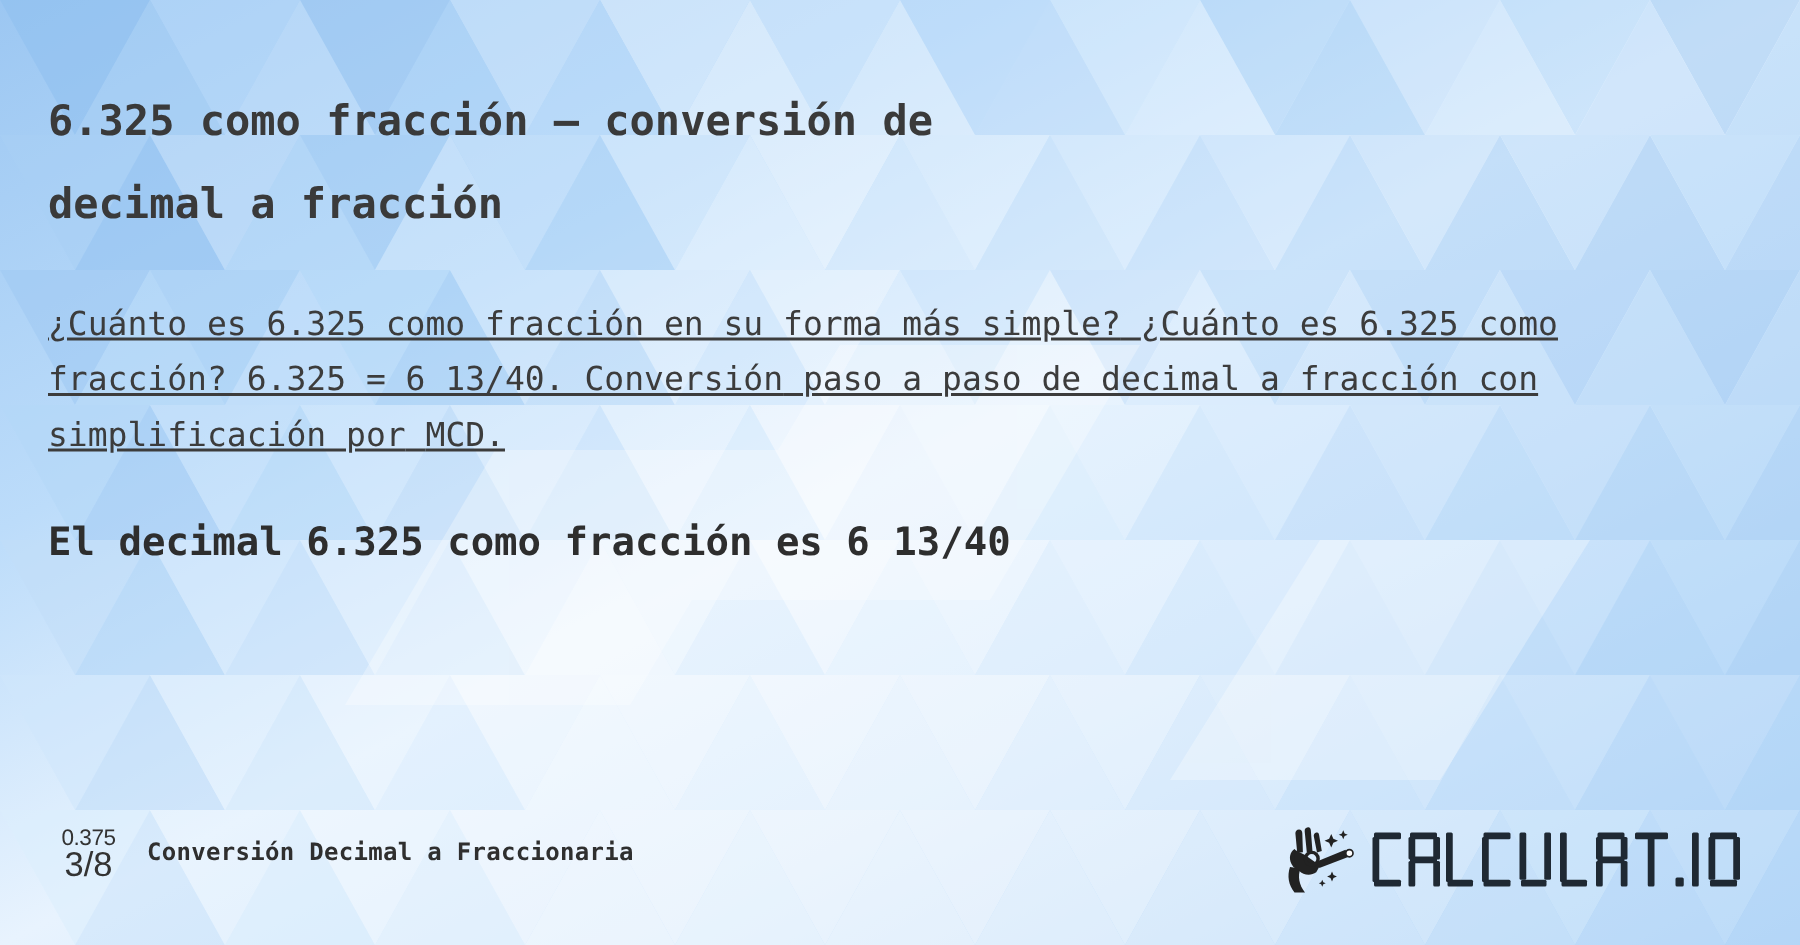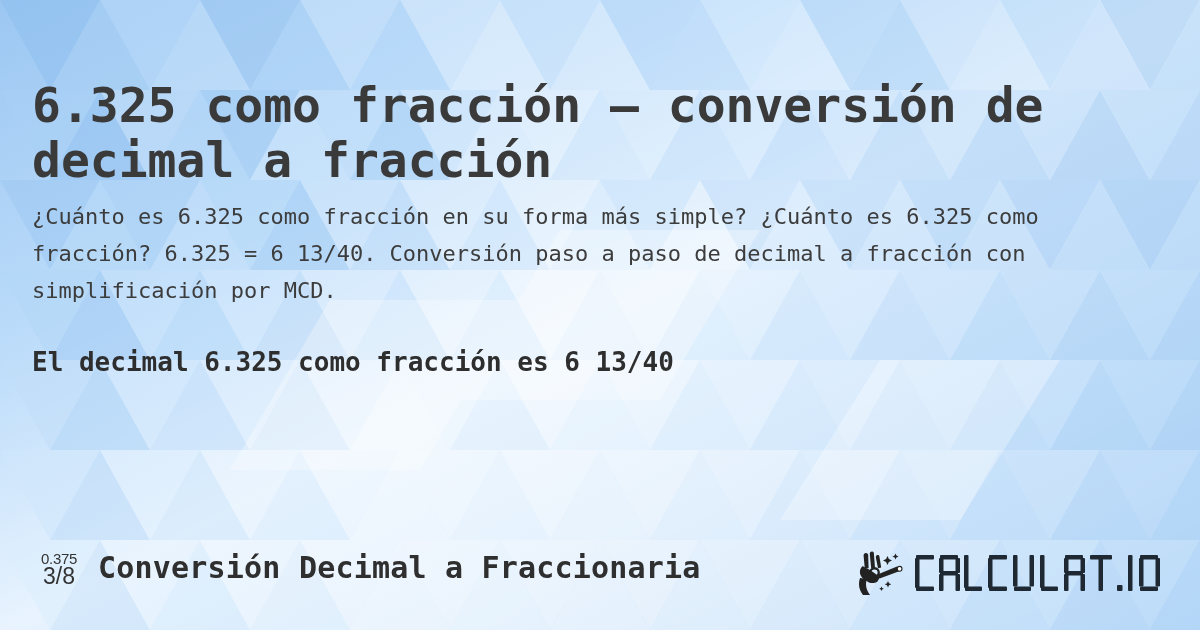--- a/index.html
+++ b/index.html
@@ -34,39 +34,40 @@
 
   #content {
     position: absolute;
     inset: 0;
     z-index: 5;
   }
 
   .title {
     position: absolute;
     left: 32px;
-    top: 46px;
+    top: 34px;
     width: 1120px;
-    font-size: 48px;
+    font-size: 28px;
     line-height: 55px;
     font-weight: bold;
     color: #3a3a3a;
     letter-spacing: 0px;
     white-space: pre-wrap;
   }
 
   .desc {
     position: absolute;
     left: 32px;
     top: 176px;
     width: 1125px;
     font-size: 22px;
     line-height: 37px;
     color: #3c3c3c;
     font-weight: normal;
+    text-decoration: underline;
   }
 
   .answer {
     position: absolute;
     left: 32px;
     top: 344px;
     font-size: 26px;
     line-height: 36px;
     font-weight: bold;
     color: #2e2e2e;
@@ -100,21 +101,21 @@
   .badge .frac {
     font-size: 23px;
     line-height: 19px;
     display: block;
   }
 
   .footer-title {
     position: absolute;
     left: 98px;
     top: 3px;
-    font-size: 30px;
+    font-size: 16px;
     line-height: 34px;
     font-weight: bold;
     color: #2f2f2f;
     letter-spacing: 0.2px;
   }
 
   .brand {
     position: absolute;
     right: 18px;
     top: -1px;

